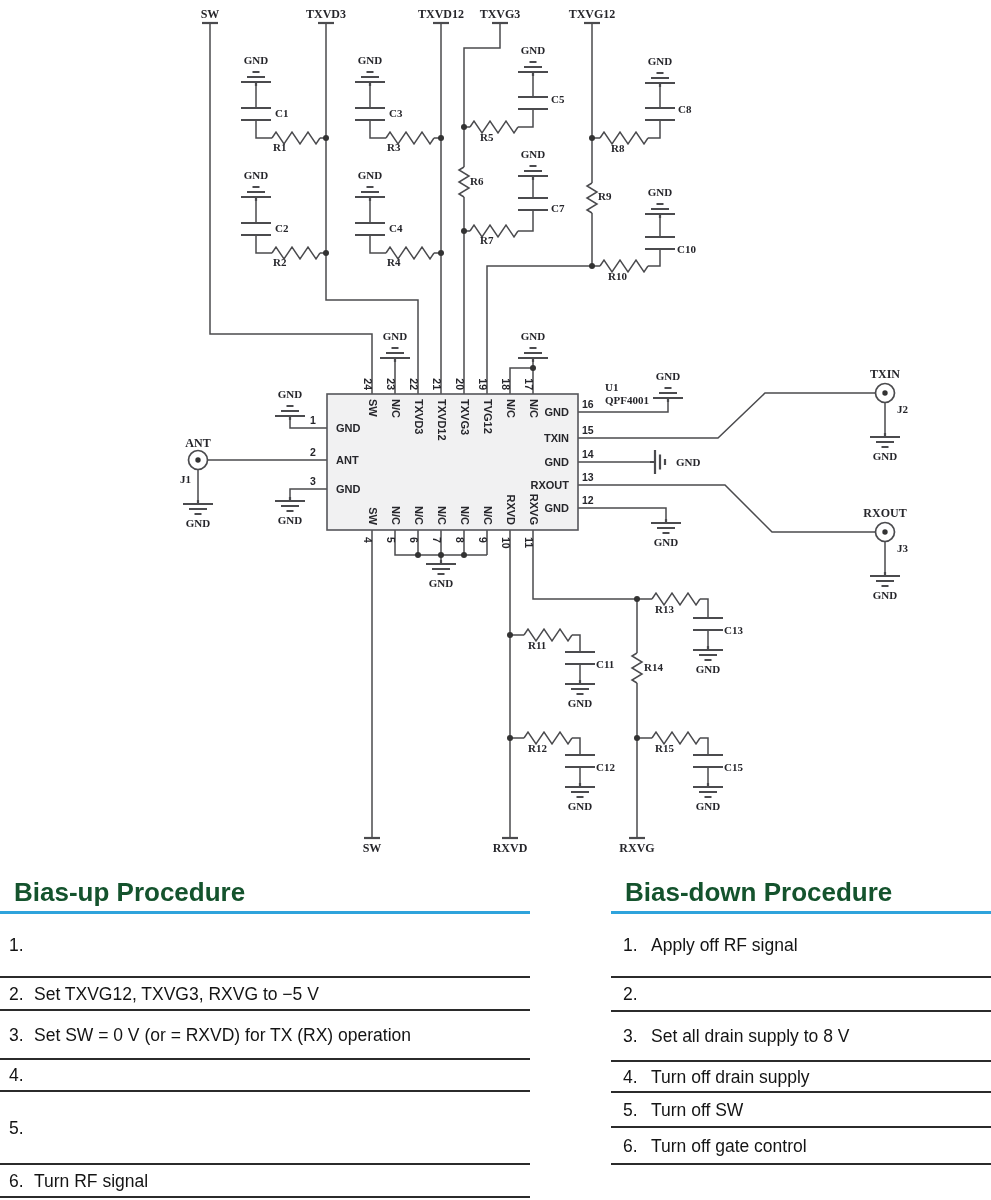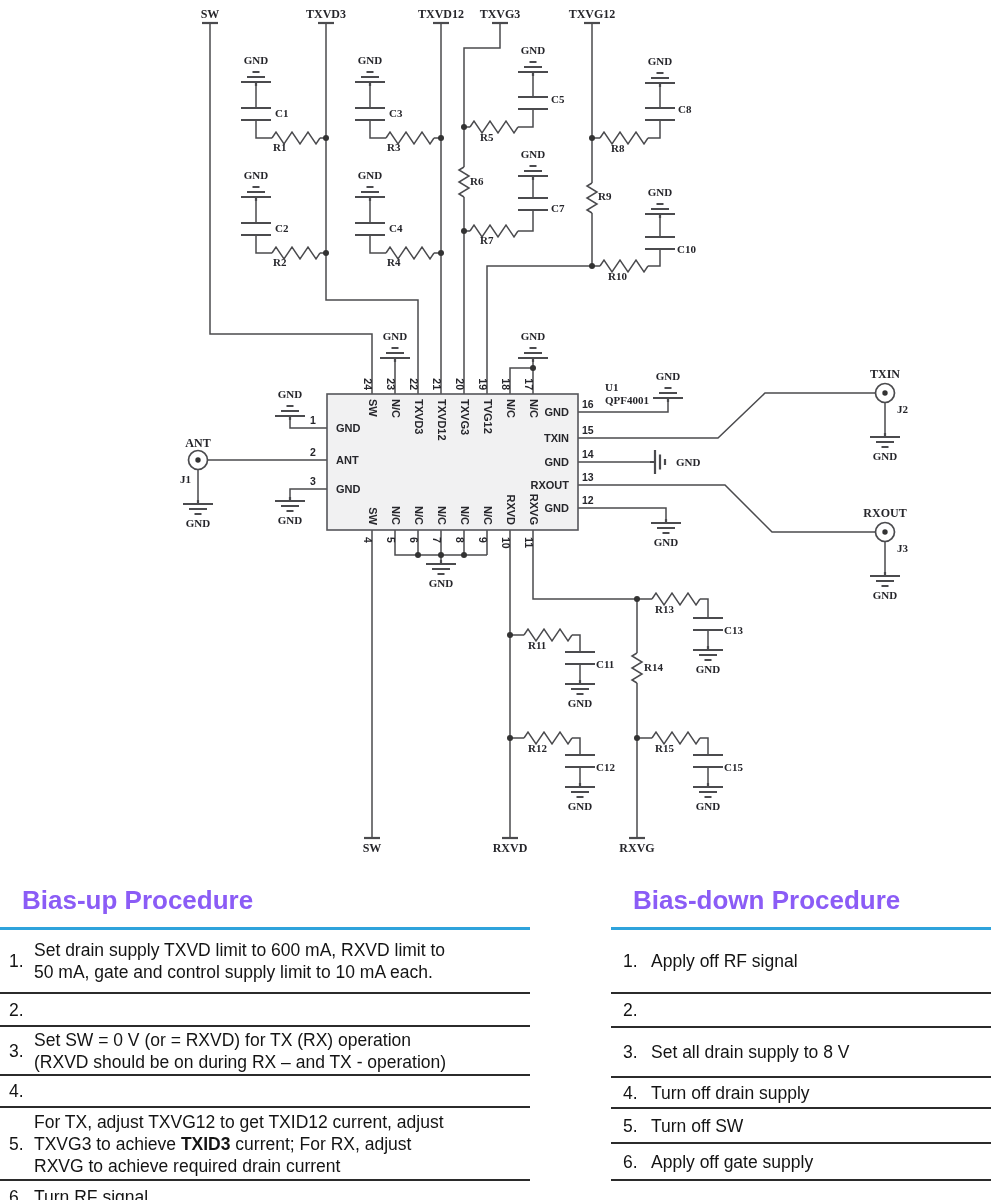--- a/index.html
+++ b/index.html
@@ -16,22 +16,22 @@
   .rf{font:bold 11px "Liberation Serif",serif;}
   .gl{font:bold 11px "Liberation Serif",serif;text-anchor:middle;}
   .pl{font:bold 11px "Liberation Sans",sans-serif;}
   .pn{font:bold 10.5px "Liberation Sans",sans-serif;}
   .am{text-anchor:middle;}
   .ae{text-anchor:end;}
   
   .proc{position:absolute;top:875px;}
   .proc.left{left:0;width:530px;}
   .proc.right{left:611px;width:406px;}
-  .proc h2{margin:8px;height:36px;line-height:34px;font-size:26px;font-weight:bold;
-    color:#8b5cf6;padding-left:14px;letter-spacing:0;}
+  .proc h2{margin:0;height:36px;line-height:34px;font-size:26px;font-weight:bold;
+    color:#14532d;padding-left:14px;letter-spacing:0;}
   .bluerule{height:3px;background:#2ea3dc;}
   .item{display:flex;align-items:center;border-bottom:2px solid #2b2b2b;
     box-sizing:border-box;font-size:17.5px;line-height:22px;color:#141414;}
   .proc.left .item{padding-left:9px;}
   .proc.right .item{padding-left:12px;}
   .num{flex:none;width:25px;}
   .proc.right .num{width:28px;}
   .h64{height:64px;} .h33{height:33px;} .h49{height:49px;} .h32{height:32px;}
   .h73{height:73px;} .h34{height:34px;} .h50{height:50px;} .h31{height:31px;}
   .h35{height:35px;} .h37{height:37px;}
@@ -298,35 +298,34 @@
     <text class="nl" x="885" y="517">RXOUT</text>
     <text class="rf" x="897" y="552">J3</text>
   </g>
 </svg>
 
 <section class="proc left">
   <h2>Bias-up Procedure</h2>
   <div class="bluerule"></div>
   <div class="item h64">
     <span class="num">1.</span>
-    <span><span>Set drain supply TXVD limit to 600 mA, RXVD limit to</span><br><span>50 mA, gate and control supply limit to 10 mA each.</span></span>
   </div>
   <div class="item h33">
     <span class="num">2.</span>
+    <span>Set TXVG12, TXVG3, RXVG to −5 V</span>
   </div>
   <div class="item h49">
     <span class="num">3.</span>
-    <span><span>Set SW = 0 V (or = RXVD) for TX (RX) operation</span><br><span>(RXVD should be on during RX – and TX - operation)</span></span>
+    <span><span>Set SW = 0 V (or = RXVD) for TX (RX) operation</span><br></span>
   </div>
   <div class="item h32">
     <span class="num">4.</span>
   </div>
   <div class="item h73">
     <span class="num">5.</span>
-    <span><span>For TX, adjust TXVG12 to get TXID12 current, adjust</span><br><span>TXVG3 to achieve </span><b>TXID3</b><span> current; For RX, adjust</span><br><span>RXVG to achieve required drain current</span></span>
   </div>
   <div class="item h33">
     <span class="num">6.</span>
     <span>Turn RF signal</span>
   </div>
 </section>
 
 <section class="proc right">
   <h2>Bias-down Procedure</h2>
   <div class="bluerule"></div>
@@ -344,17 +343,17 @@
   <div class="item h31">
     <span class="num">4.</span>
     <span>Turn off drain supply</span>
   </div>
   <div class="item h35">
     <span class="num">5.</span>
     <span>Turn off SW</span>
   </div>
   <div class="item h37">
     <span class="num">6.</span>
-    <span>Apply off gate supply</span>
+    <span>Turn off gate control</span>
   </div>
 </section>
 
 </div>
 
 </body></html>

